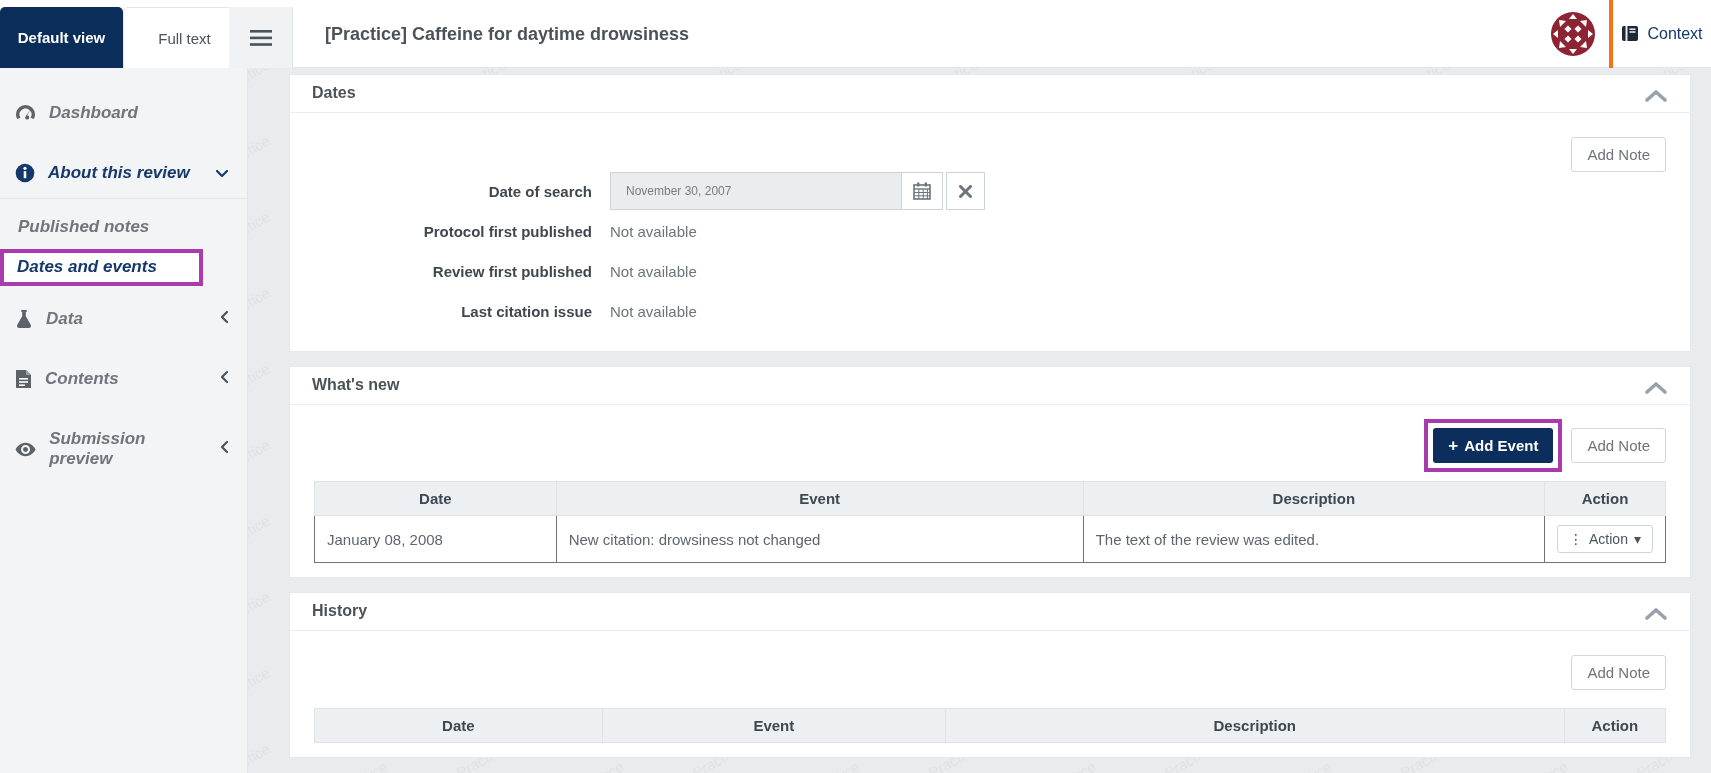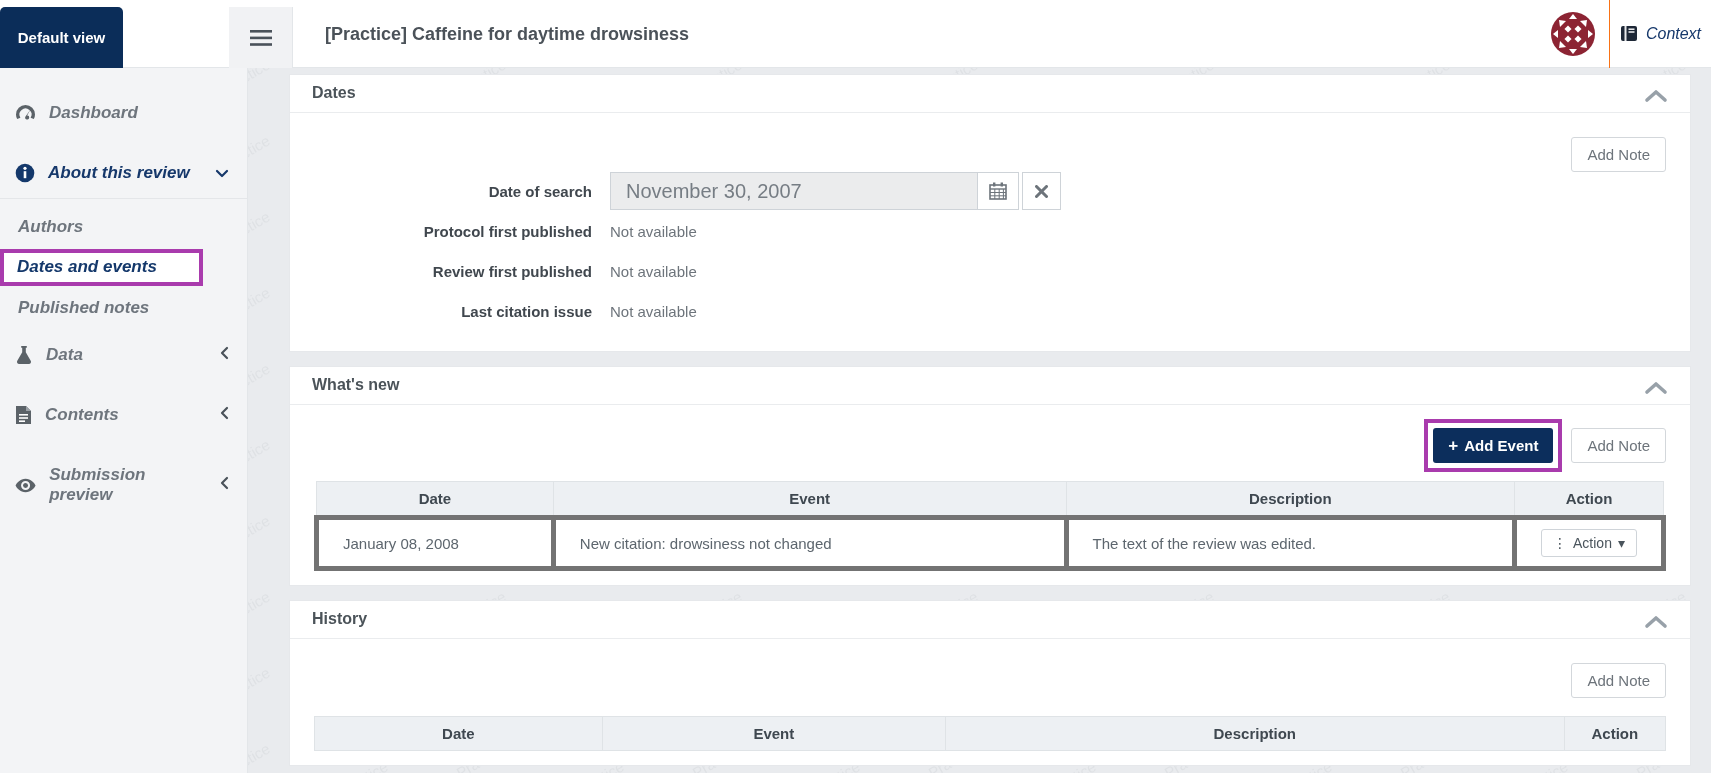--- a/index.html
+++ b/index.html
@@ -9,21 +9,21 @@
   
   .topbar { position:absolute; left:0; top:0; width:100%; height:68px; background:#fff; border-bottom:1px solid #e3e6e9; z-index:5; }
   .tabs { position:absolute; left:0; top:7px; height:61px; display:flex; }
   .tab { width:123px; height:61px; display:flex; align-items:center; justify-content:center; font-size:15px; cursor:pointer; }
   .tab-active { background:#0b2d59; color:#fff; font-weight:600; border-radius:5px 5px 0 0; }
   .tab-plain { background:#fff; color:#4a525a; border:1px solid #e3e6e9; border-bottom:none; border-radius:5px 5px 0 0; }
   .burger-box { position:absolute; left:229px; top:7px; width:64px; height:61px; background:#f1f2f4; border-right:1px solid #e3e6e9; display:flex; align-items:center; justify-content:center; cursor:pointer; }
   .page-title { position:absolute; left:325px; top:0; height:68px; display:flex; align-items:center; font-size:18px; font-weight:600; color:#4b5259; }
   .topbar-right { position:absolute; right:0; top:0; height:68px; display:flex; align-items:center; }
   .logo-wrap { margin-right:12px; width:48px; height:48px; }
-  .context-box { height:68px; width:102px; border-left:1px solid #f97316; display:flex; align-items:center; justify-content:center; gap:7px; cursor:pointer;font-style:italic; }
+  .context-box { height:68px; width:102px; border-left:4px solid #f97316; display:flex; align-items:center; justify-content:center; gap:7px; cursor:pointer; }
   .context-label { font-size:16px; color:#16386b; }
 
   
   .sidebar { position:absolute; left:0; top:68px; width:248px; bottom:0; background:#f3f4f6; border-right:1px solid #e3e6e9; padding-top:22px; z-index:4;font-style:italic; }
   .side-item { display:flex; align-items:center; gap:13px; padding:13px 18px 13px 15px; font-size:17px; font-weight:600; color:#6e757d; cursor:pointer; }
   .side-item .chev { margin-left:auto; }
   .side-item.navy { color:#16386b; }
   .side-gap { height:14px; }
   .side-divider { border-bottom:1px solid #e4e6e9; margin-top:2px; }
   .subnav { padding:10px 0 6px 0; }
@@ -43,54 +43,55 @@
 
   
   .dates-body { position:relative; padding:0 24px 22px 24px; height:238px; }
   .btn-addnote { background:#fff; border:1px solid #d3d7db; border-radius:3px; color:#6d747b; font-size:15px; padding:8px 15px; cursor:pointer; font-family:inherit; }
   .dates-addnote { position:absolute; top:24px; right:24px; }
   .fields { padding-top:58px; }
   .field-row { display:flex; align-items:center; height:40px; }
   .field-label { width:296px; text-align:right; font-weight:700; font-size:15px; color:#40474e; padding-right:18px; flex:none; }
   .field-value { font-size:15px; color:#6d747b; }
   .input-group { display:flex; align-items:stretch; height:38px; }
-  .date-input { width:368px; background:#ebeced; border:1px solid #ced3d8; color:#767d84; font-size:20px; padding:0 15px; font-family:inherit; }
+  .date-input { width:292px; background:#ebeced; border:1px solid #ced3d8; color:#767d84; font-size:12px; padding:0 15px; font-family:inherit; }
   .ig-btn { width:42px; background:#fff; border:1px solid #ced3d8; display:flex; align-items:center; justify-content:center; cursor:pointer; }
   .ig-btn.cal { margin-left:-1px; }
   .ig-btn.clear { margin-left:3px; width:39px; }
 
   
   .wn-body { padding:14px 24px 14px 24px; }
   .actions-row { display:flex; justify-content:flex-end; align-items:center; gap:9px; }
   .hl-btn { border:4px solid #a93bad; background:#fff; padding:5px; }
   .btn-addevent { background:#0c2e5c; color:#fff; border:none; border-radius:3px; font-size:15px; font-weight:600; padding:9px 15px; display:flex; align-items:center; gap:6px; cursor:pointer; font-family:inherit; }
   .btn-addevent .plus { font-weight:700; font-size:17px; line-height:1; }
   .evt-table { width:100%; border-collapse:collapse; margin-top:9px; border:1px solid #dfe3e6; }
   .evt-table th { background:#edf0f3; font-size:15px; font-weight:700; color:#3f4850; padding:8px 10px; border:1px solid #dfe3e6; text-align:center; }
-  .evt-table td { font-size:15px; color:#5d666e; padding:9px 24px; border:5px solid #737373; background:#fff; }
+  .evt-table td { font-size:15px; color:#5d666e; padding:9px 12px; border:1px solid #737373; background:#fff; }
   .td-action { text-align:center; }
   .btn-action { background:#fff; border:1px solid #cfd4d9; border-radius:3px; color:#4a545c; font-size:14px; padding:5px 11px; cursor:pointer; display:inline-flex; align-items:center; gap:6px; font-family:inherit; }
   .glyph { font-family:"DejaVu Sans",sans-serif; }
   .hist-body { padding:24px 24px 14px 24px; }
   .hist-addnote-row { display:flex; justify-content:flex-end; }
   .hist-table { margin-top:18px; }
 
   
   .wn-col-date{width:18%;} .wn-col-event{width:39.3%;} .wn-col-desc{width:34.4%;} .wn-col-action{width:8.3%;}
   
   .h-col-date{width:21.3%;} .h-col-event{width:25.4%;} .h-col-desc{width:45.8%;} .h-col-action{width:7.5%;}
 </style>
 </head>
 <body>
 
 <div class="app">
 
   <div class="topbar">
     <div class="tabs">
       <div class="tab tab-active">Default view</div>
+      <div class="tab tab-plain">Full text</div>
     </div>
     <div class="burger-box">
       <svg width="22" height="16" viewBox="0 0 22 16">
         <rect x="0" y="0" width="22" height="2.6" fill="#4a525a"></rect>
         <rect x="0" y="6.6" width="22" height="2.6" fill="#4a525a"></rect>
         <rect x="0" y="13.2" width="22" height="2.6" fill="#4a525a"></rect>
       </svg>
     </div>
     <div class="page-title">[Practice] Caffeine for daytime drowsiness</div>
     <div class="topbar-right">
@@ -146,27 +147,26 @@
       <span>About this review</span>
       <span class="chev">
         <svg width="14" height="9" viewBox="0 0 14 9">
             <polyline points="2,2 7,7 12,2" fill="none" stroke="#16386b" stroke-width="2.2" stroke-linecap="round" stroke-linejoin="round"></polyline>
           </svg>
       </span>
     </div>
     <div class="side-divider"></div>
 
     <div class="subnav">
-      <div class="sub-item">Authors</div>
+      <div class="sub-item">Published notes</div>
       <div class="sub-item active-wrap">
         <span class="hl-side">
           <span class="lbl">Dates and events</span>
         </span>
       </div>
-      <div class="sub-item">Published notes</div>
     </div>
 
     <div class="side-item">
       <svg width="18" height="20" viewBox="0 0 18 20">
         <path d="M6.2 1 h5.6 v1.8 h-1 v4.4 l4.9 8.6 a2.1 2.1 0 0 1 -1.8 3.2 h-9.8 a2.1 2.1 0 0 1 -1.8 -3.2 l4.9 -8.6 v-4.4 h-1 z" fill="#5b6268"></path>
       </svg>
       <span>Data</span>
       <span class="chev">
         <svg width="9" height="14" viewBox="0 0 9 14">
             <polyline points="7,2 2,7 7,12" fill="none" stroke="#4a525a" stroke-width="2.2" stroke-linecap="round" stroke-linejoin="round"></polyline>

